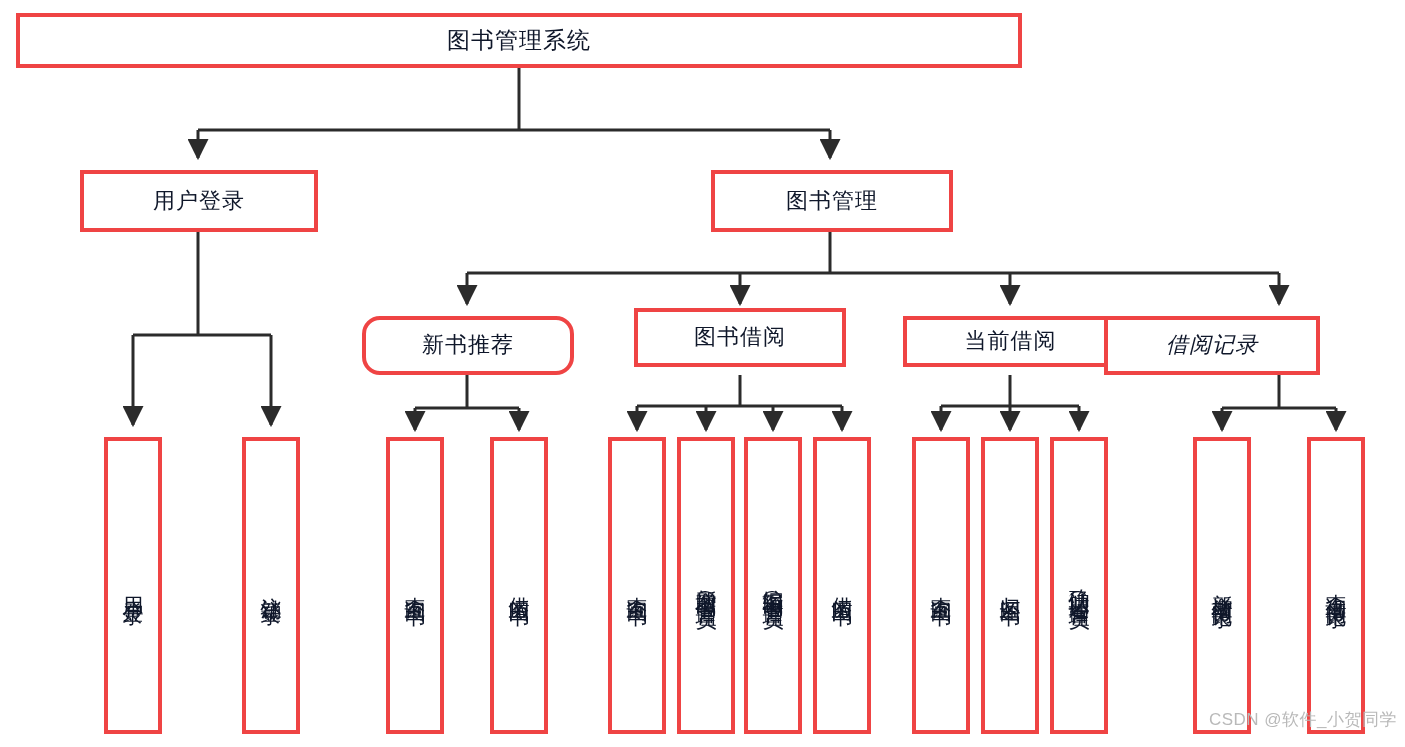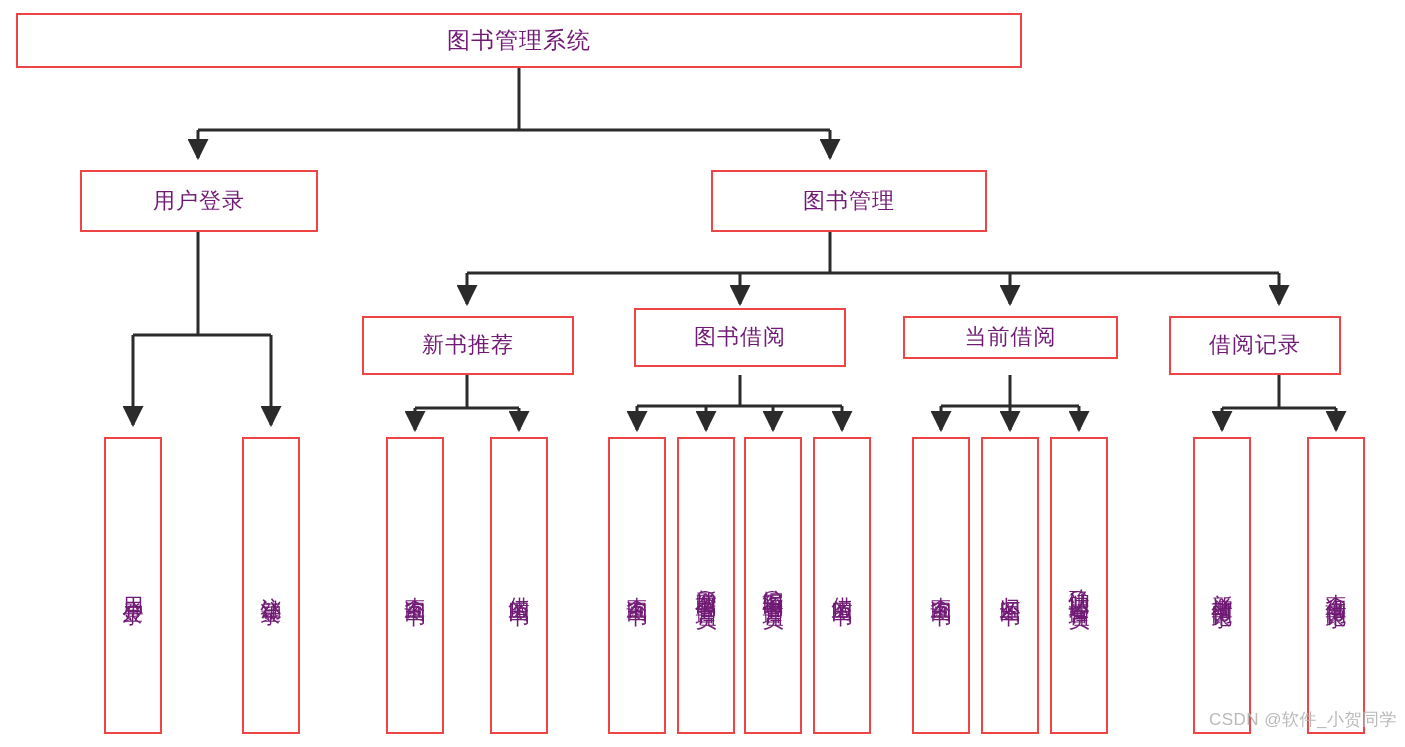--- a/index.html
+++ b/index.html
@@ -19,23 +19,23 @@
     position: absolute;
     left: 0;
     top: 0;
     width: 1405px;
     height: 747px;
     pointer-events: none;
   }
   .node {
     position: absolute;
     box-sizing: border-box;
-    border: 2px solid #ef4444;
+    border: 4px solid #ef4444;
     background: #ffffff;
-    color: #701a75;
+    color: #0f172a;
     display: flex;
     align-items: center;
     justify-content: center;
     text-align: center;
   }
   .node.horiz {
     font-size: 22px;
     letter-spacing: 1px;
     line-height: 1.2;
   }
@@ -122,37 +122,37 @@
   </svg>
 
   <div class="node horiz root" style="left:16px; top:13px; width:1006px; height:55px;">
     <span>图书管理系统</span>
   </div>
 
   <div class="node horiz" style="left:80px; top:170px; width:238px; height:62px;">
     <span>用户登录</span>
   </div>
 
-  <div class="node horiz" style="left:711px; top:170px; width:276px; height:62px;">
+  <div class="node horiz" style="left:711px; top:170px; width:242px; height:62px;">
     <span>图书管理</span>
   </div>
 
-  <div class="node horiz" style="left:362px; top:316px; width:212px; height:59px;">
+  <div class="node horiz" style="left:362px; top:316px; width:212px; height:59px;border-radius:18px;">
     <span>新书推荐</span>
   </div>
 
   <div class="node horiz" style="left:634px; top:308px; width:212px; height:59px;">
     <span>图书借阅</span>
   </div>
 
-  <div class="node horiz" style="left:903px; top:316px; width:215px; height:43px;">
+  <div class="node horiz" style="left:903px; top:316px; width:215px; height:51px;">
     <span>当前借阅</span>
   </div>
 
-  <div class="node horiz" style="left:1169px; top:316px; width:172px; height:59px;">
+  <div class="node horiz" style="left:1104px; top:316px; width:216px; height:59px;font-style:italic;">
     <span>借阅记录</span>
   </div>
 
   <div class="node vert" style="left:104px; top:437px; width:58px; height:297px;">
     <span>用户登录</span>
   </div>
 
   <div class="node vert" style="left:242px; top:437px; width:58px; height:297px;">
     <span>注销登录</span>
   </div>

